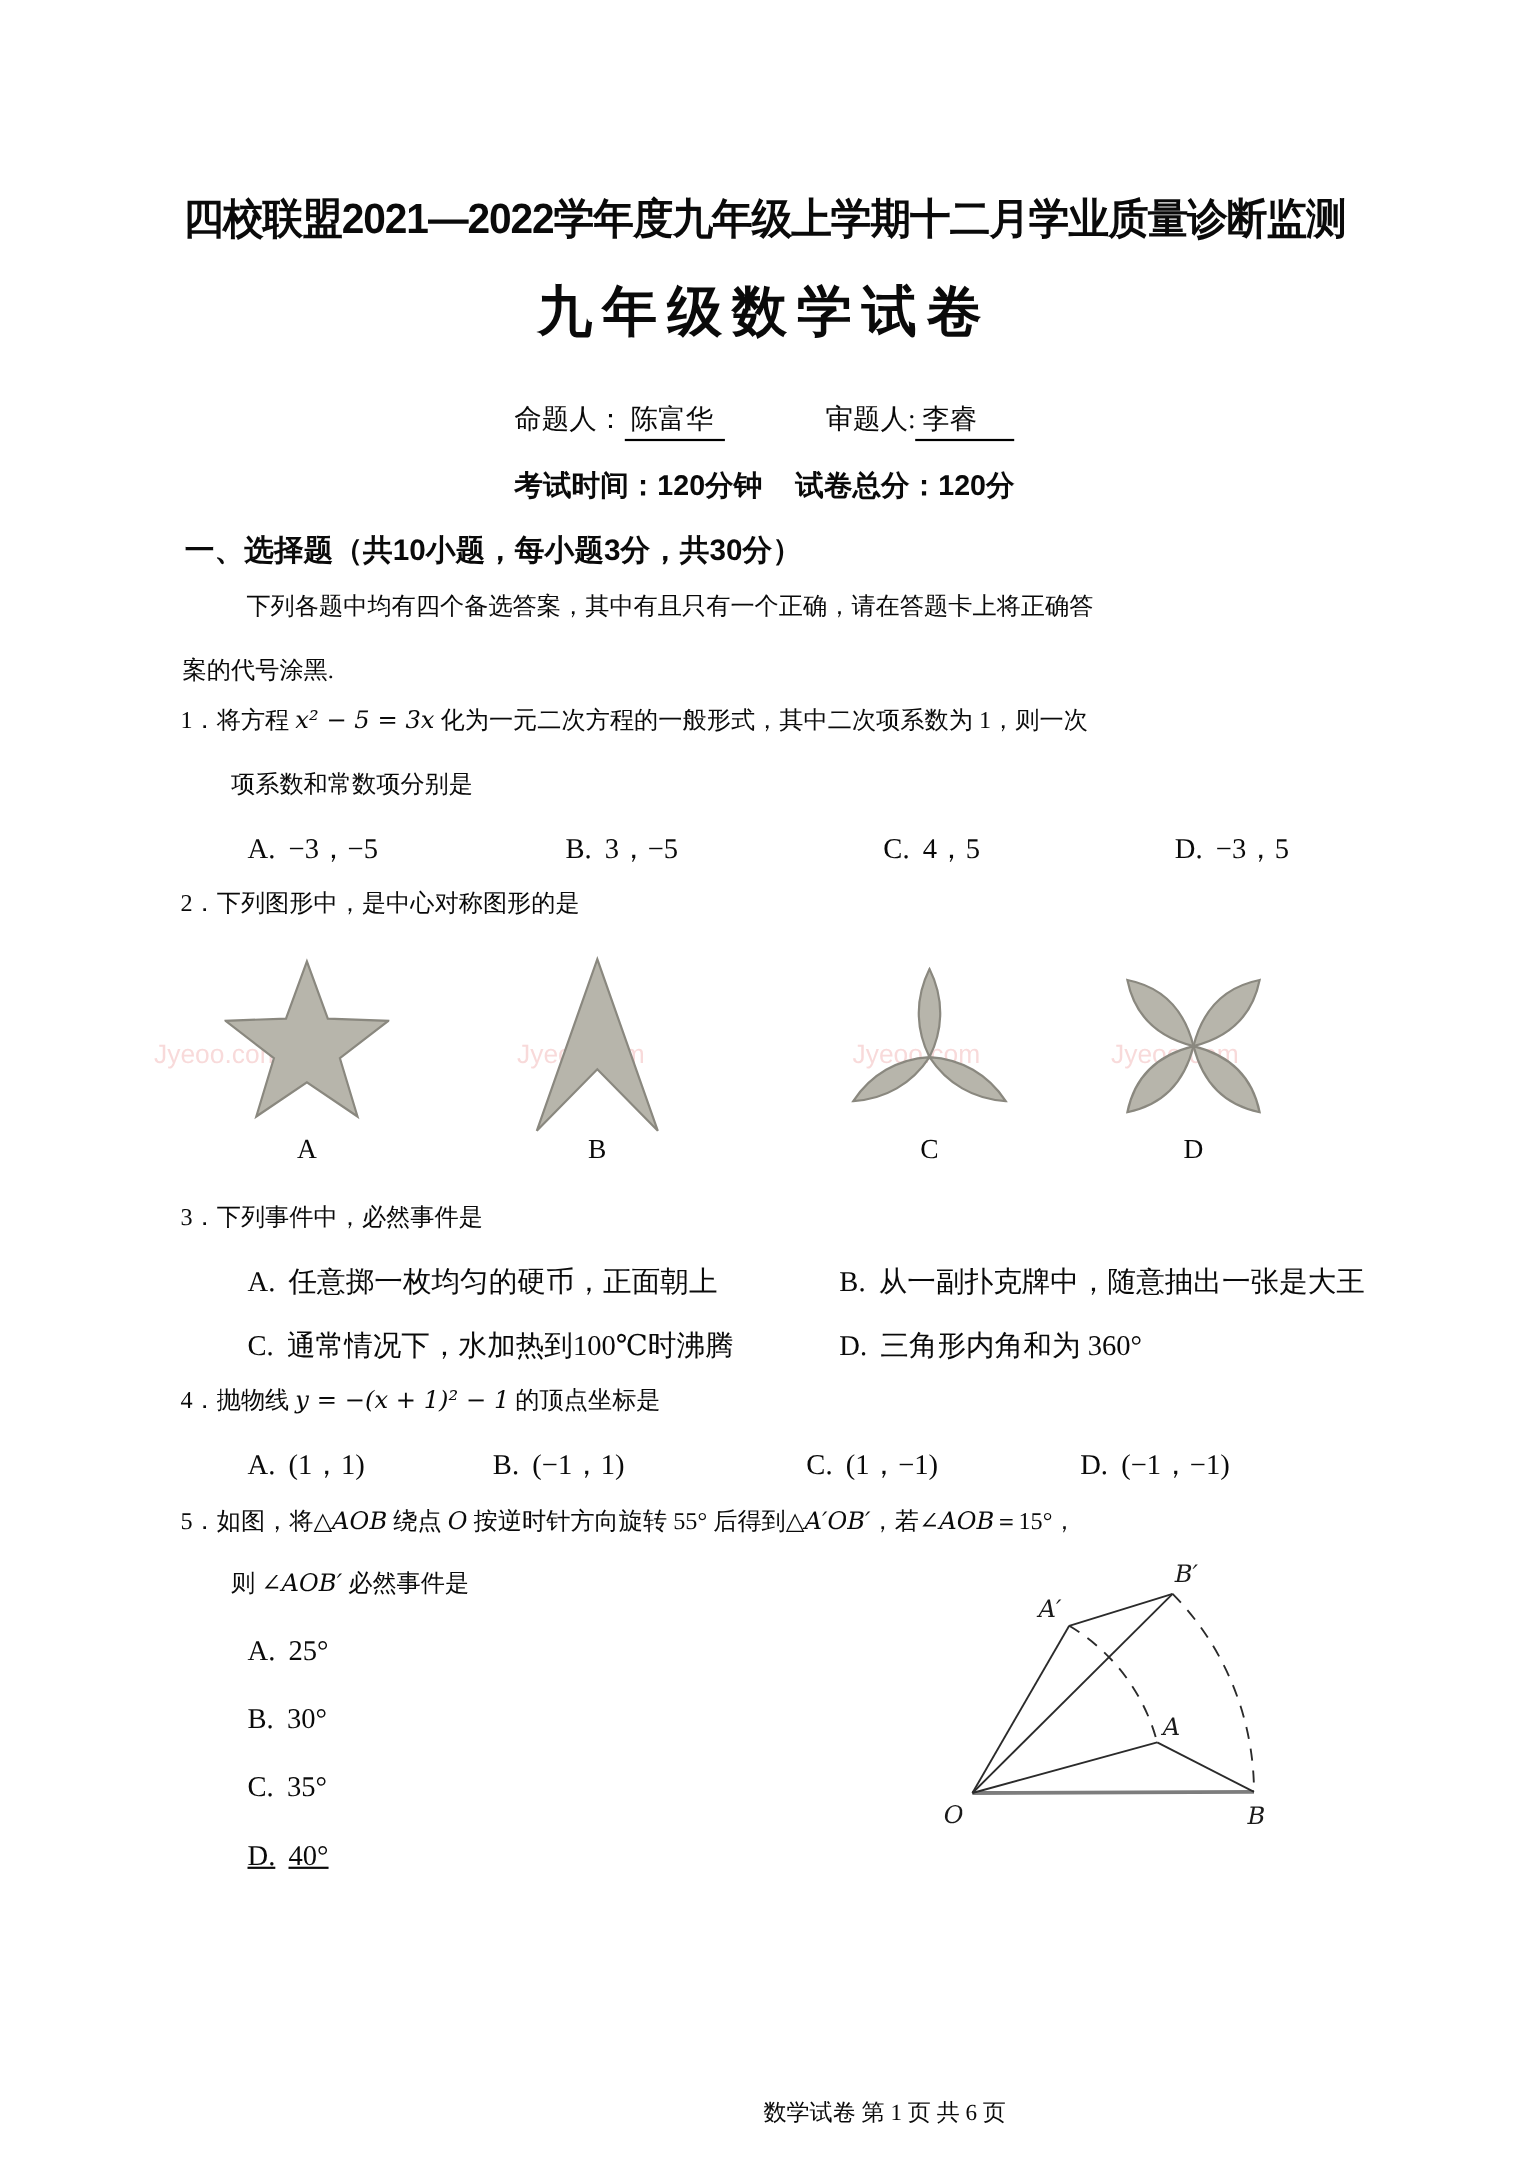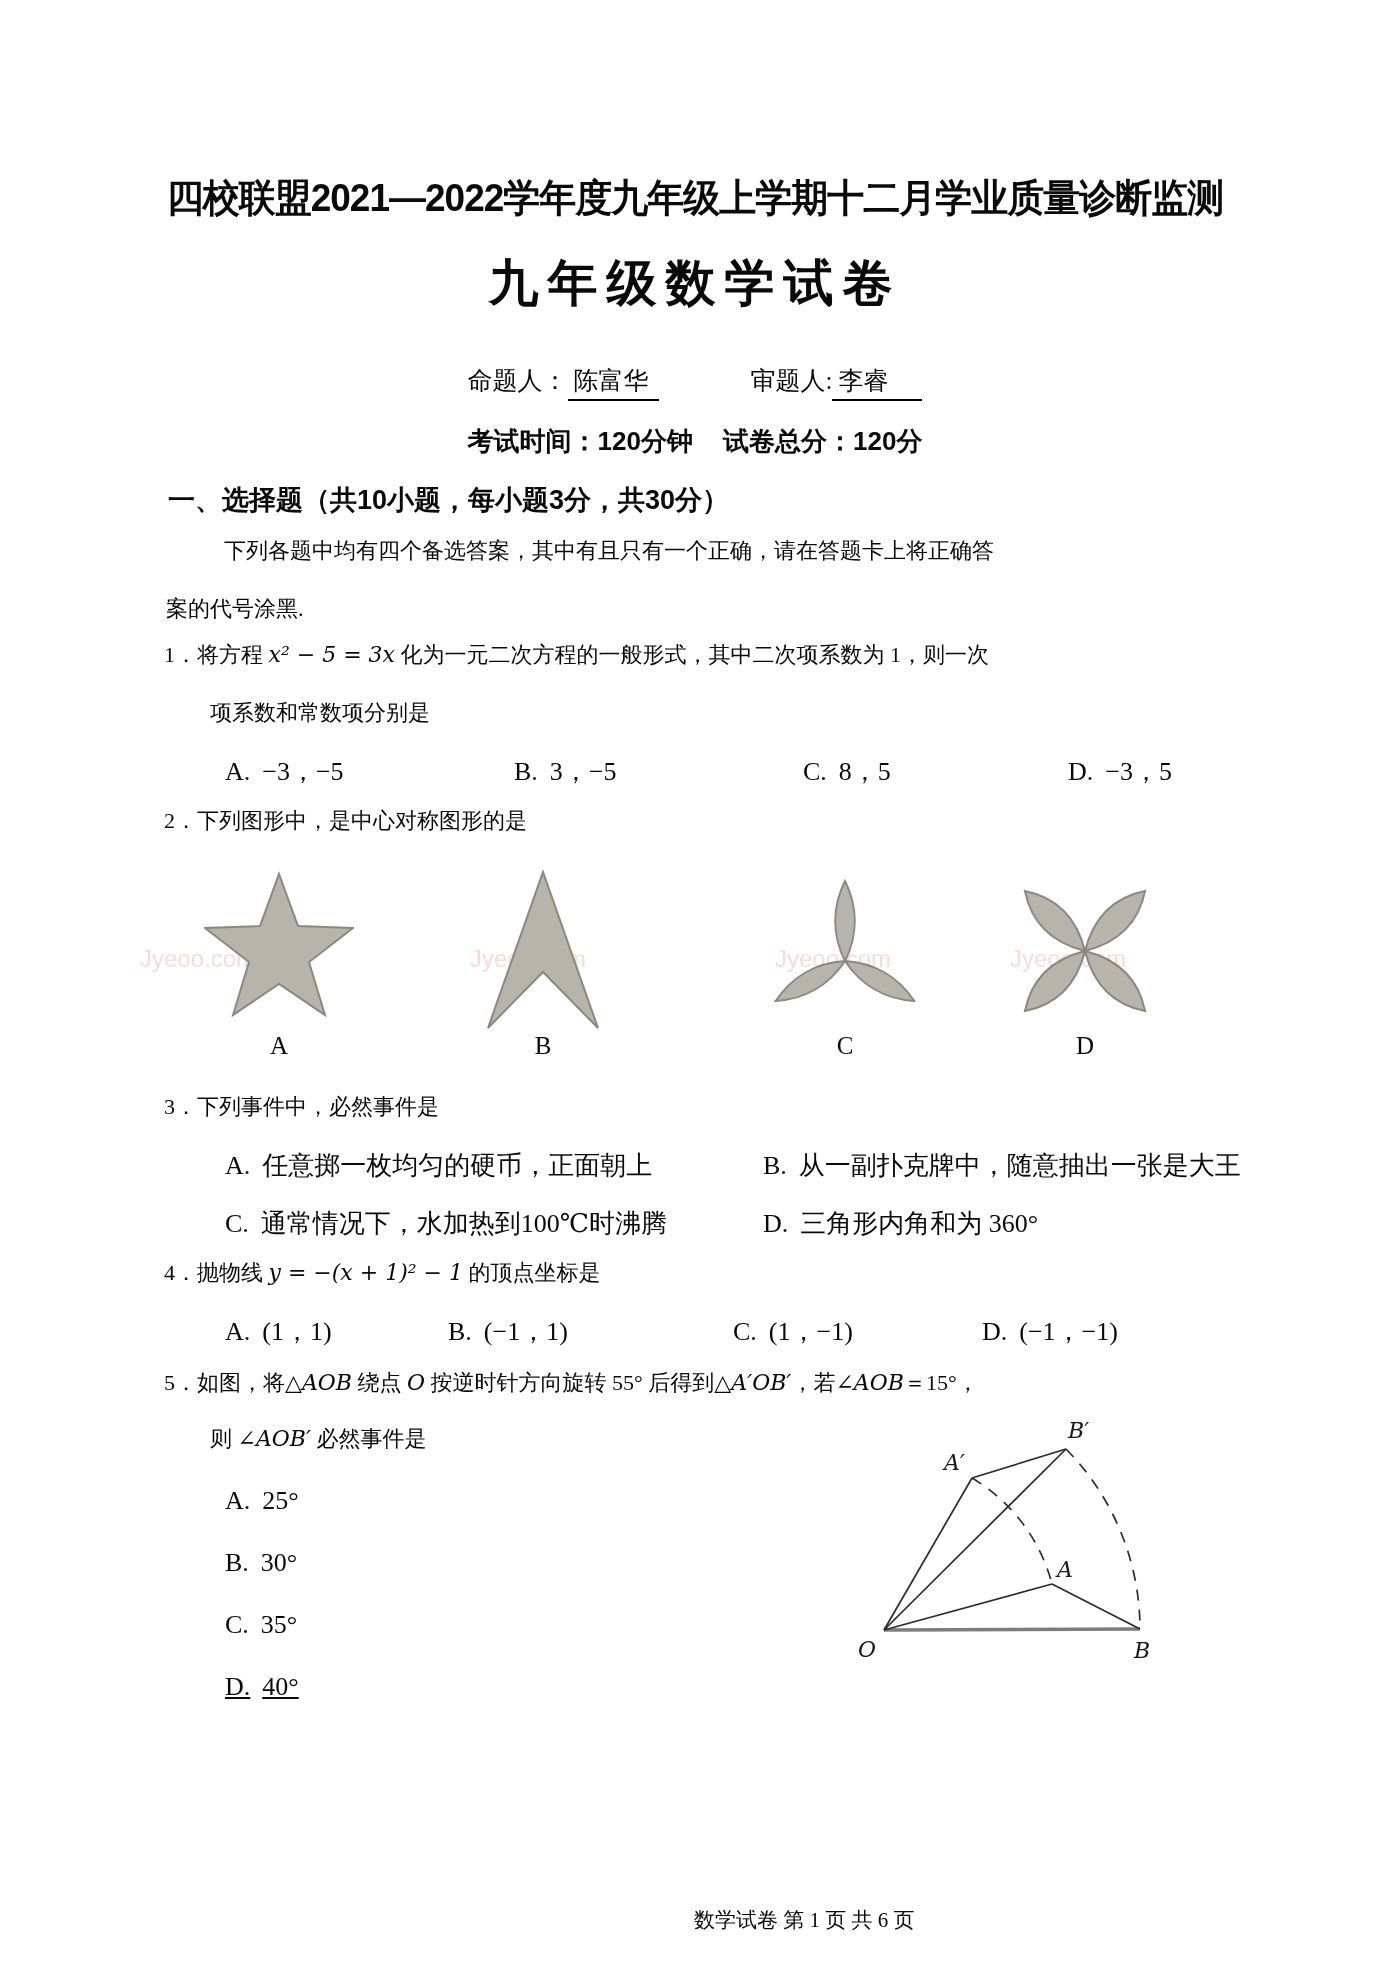--- a/index.html
+++ b/index.html
@@ -46,21 +46,21 @@
 <div class="abs body-line" style="top:536px; left:224px;">下列各题中均有四个备选答案，其中有且只有一个正确，请在答题卡上将正确答</div>
 <div class="abs body-line" style="top:594px; left:166px;">案的代号涂黑.</div>
 
 <div class="abs body-line" style="top:640px; left:164px;">
   <span>1．</span><span>将方程 </span><span class="math">x² − 5 = 3x</span><span> 化为一元二次方程的一般形式，其中二次项系数为 1，则一次</span>
 </div>
 <div class="abs body-line" style="top:698px; left:210px;">项系数和常数项分别是</div>
 <div class="abs" style="top:754px; left:0;">
   <span class="opt" style="left:225px;"><span class="lbl">A.</span><span>−3，−5</span></span>
   <span class="opt" style="left:514px;"><span class="lbl">B.</span><span>3，−5</span></span>
-  <span class="opt" style="left:803px;"><span class="lbl">C.</span><span>8，5</span></span>
+  <span class="opt" style="left:803px;"><span class="lbl">C.</span><span>4，5</span></span>
   <span class="opt" style="left:1068px;"><span class="lbl">D.</span><span>−3，5</span></span>
 </div>
 
 <div class="abs body-line" style="top:806px; left:164px;">
   <span>2．</span><span>下列图形中，是中心对称图形的是</span>
 </div>
 
 <span class="watermark" style="top:945px; left:140px;">Jyeoo.com</span>
 <span class="watermark" style="top:945px; left:470px;">Jyeoo.com</span>
 <span class="watermark" style="top:945px; left:775px;">Jyeoo.com</span>

